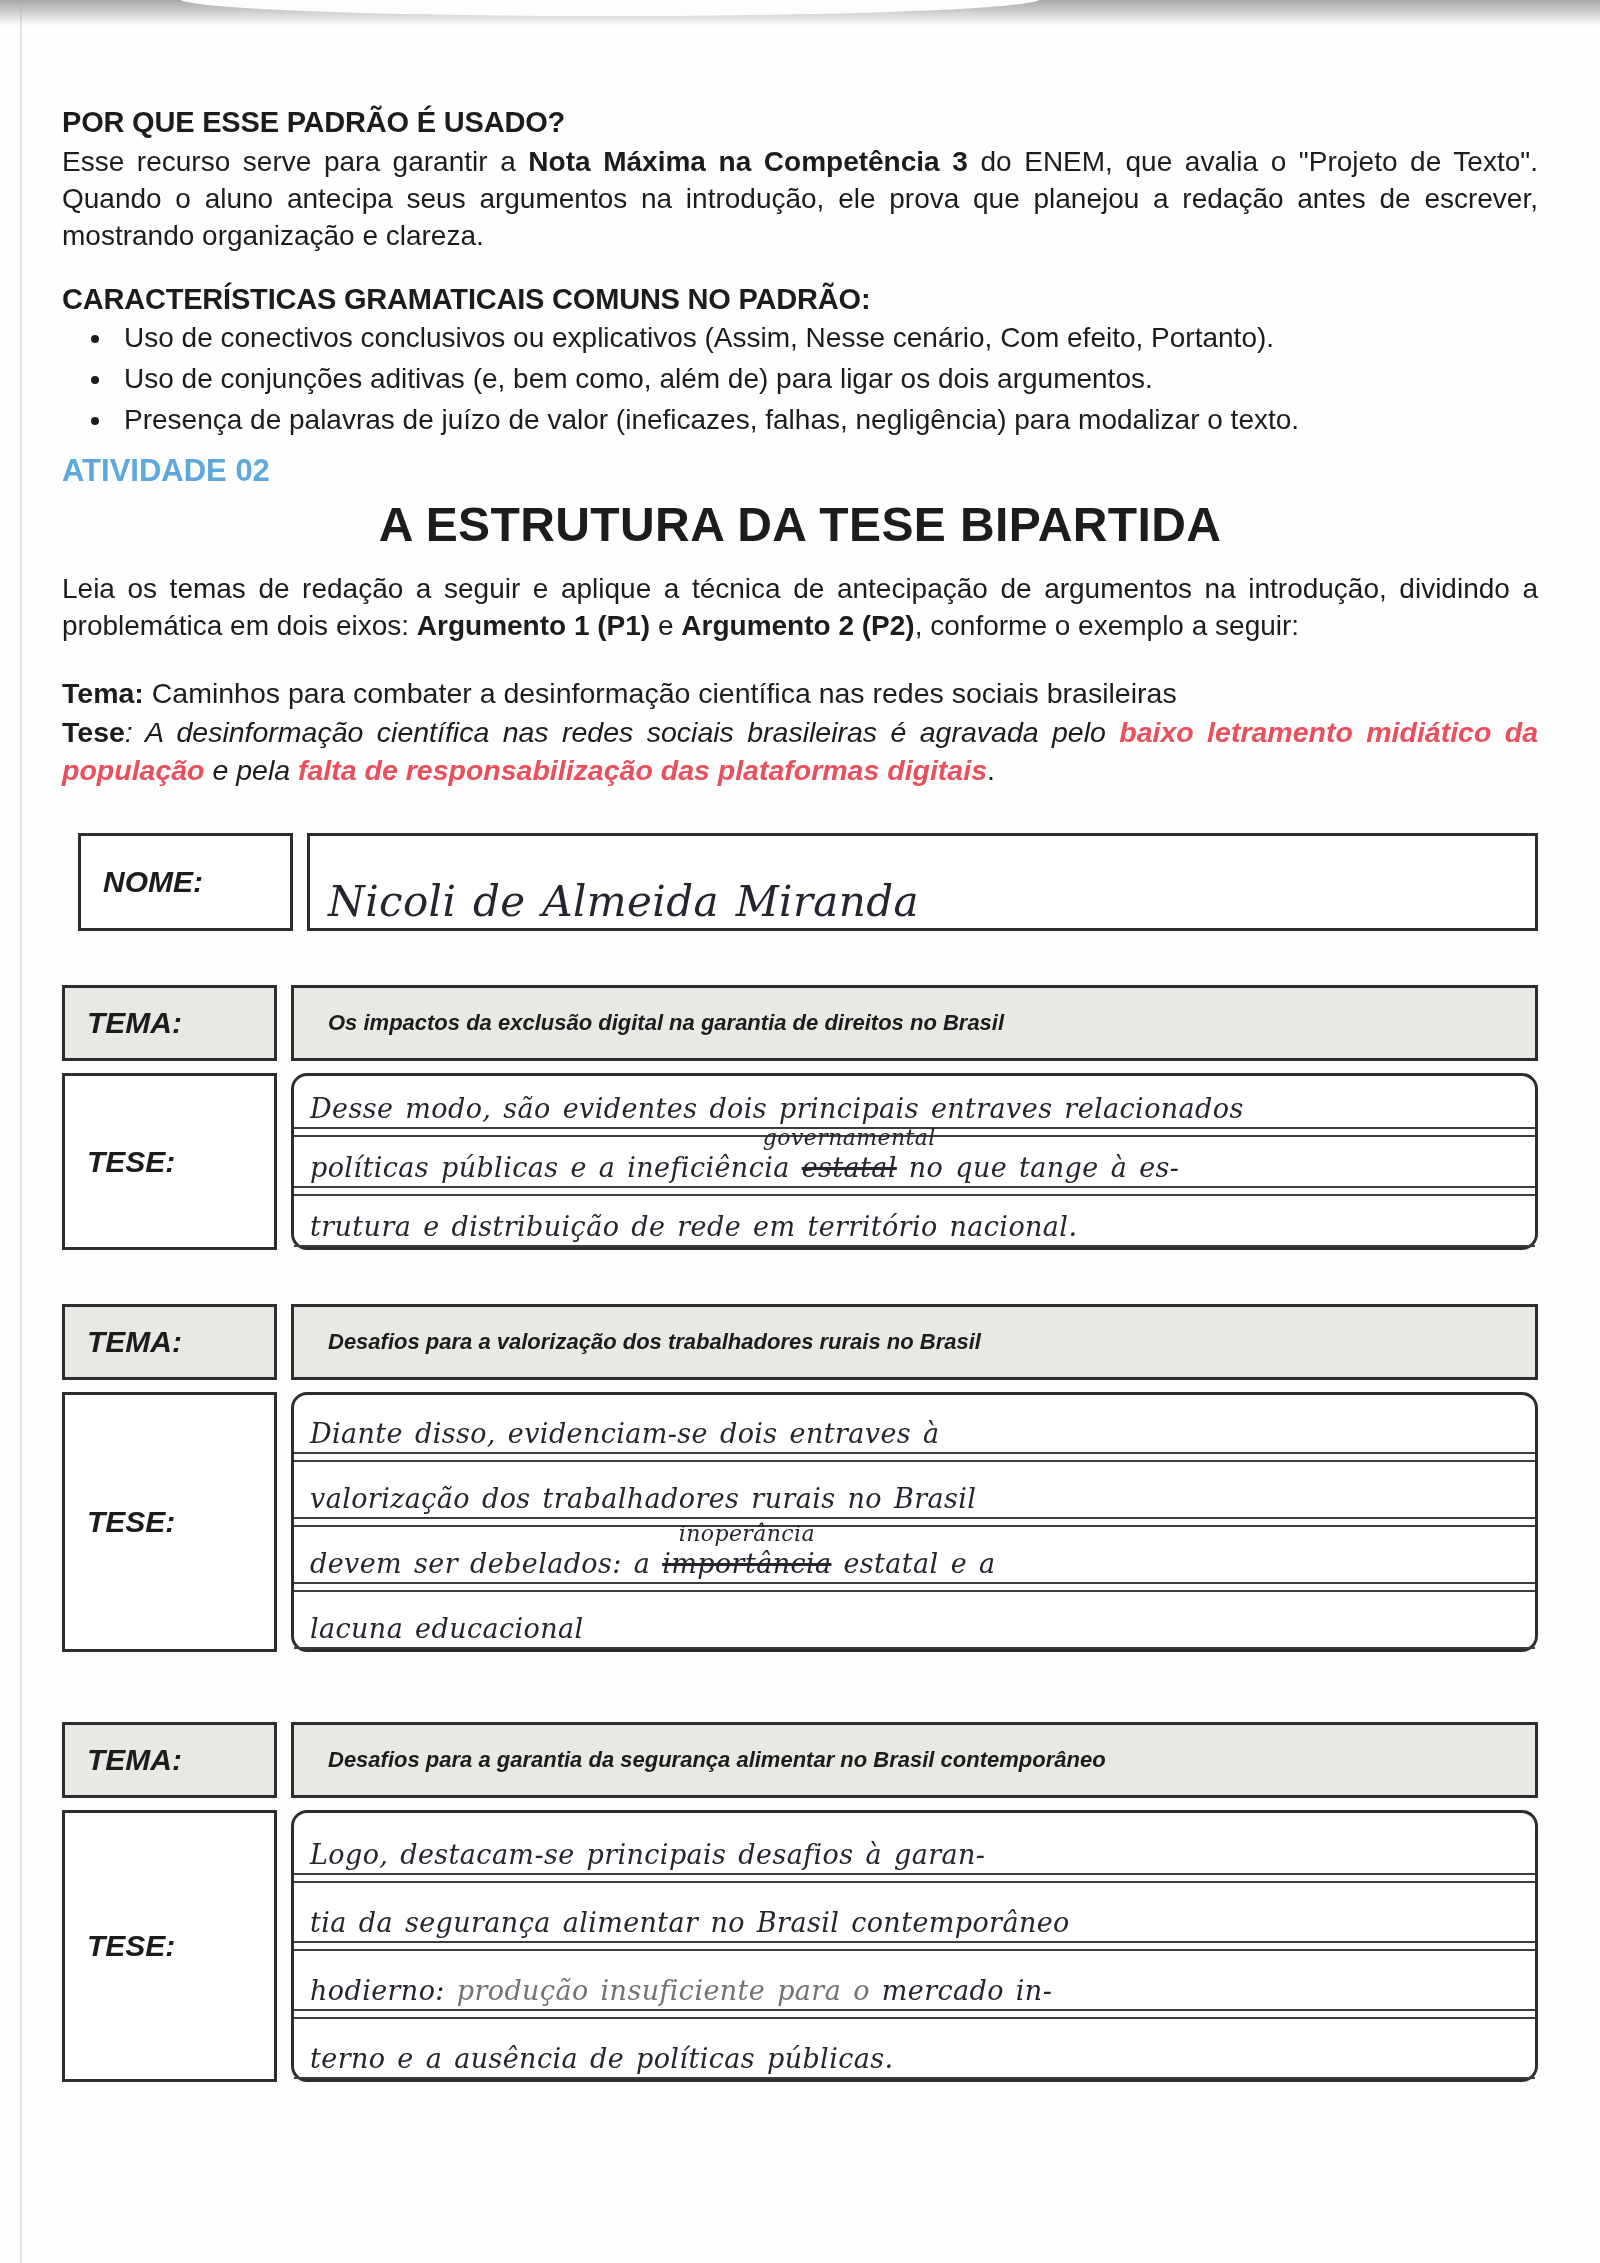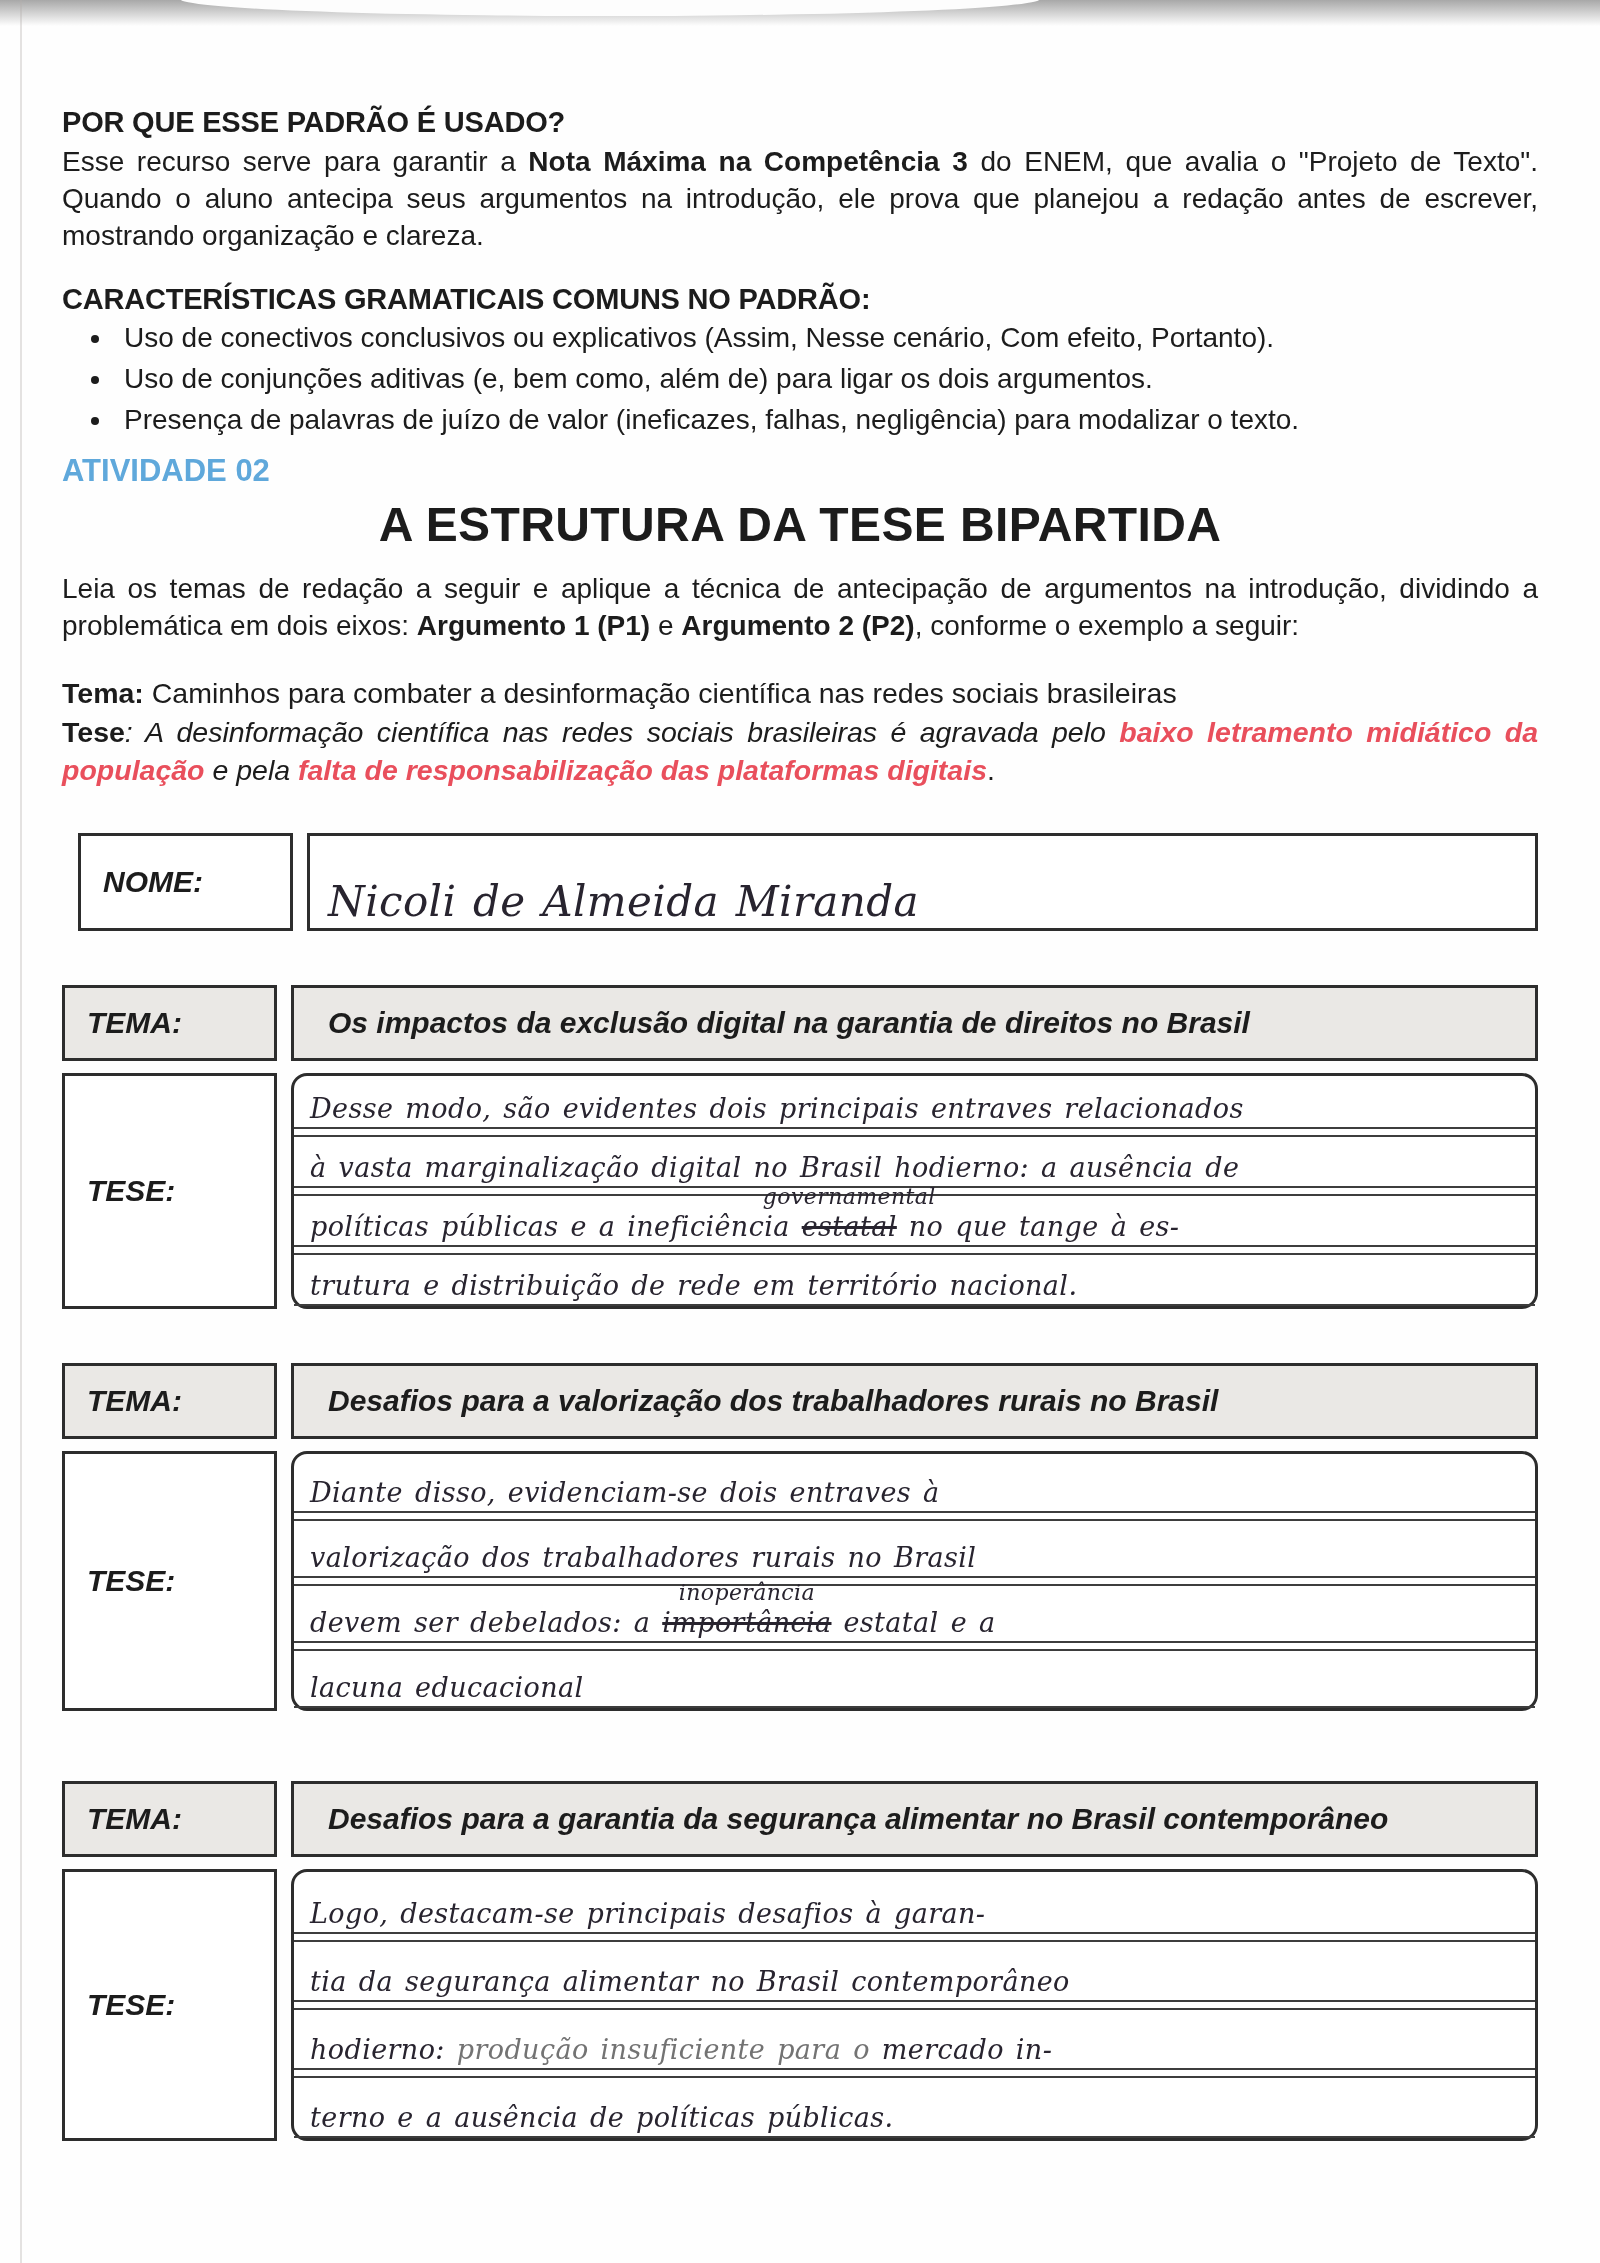--- a/index.html
+++ b/index.html
@@ -60,21 +60,21 @@
     white-space: nowrap;
   }
 
   .nome-row { height: 98px; margin-bottom: 54px; margin-left: 16px; }
   .nome-input { flex: 1; display: flex; align-items: flex-end; overflow: visible; }
   .nome-input .hand { font-size: 42px; padding: 0 0 2px 18px; }
 
   .tema-row { height: 76px; margin-bottom: 12px; }
   .tema-row .cell { background: #eae8e5; }
   .tema-content { flex: 1; display: flex; align-items: center; padding-left: 34px; }
-  .tema-content span { font-weight: bold; font-style: italic; font-size: 30px; }
+  .tema-content span { font-weight: bold; font-style: italic; font-size: 22px; }
 
   .tese-content { flex: 1; padding: 0; border-radius: 16px; }
   .strip {
     position: relative;
     display: flex; align-items: flex-end;
     padding: 0 0 1px 16px;
     border-bottom: 2.5px solid #3d3d3d;
     overflow: visible;
   }
   .strip + .strip { margin-top: 6px; border-top: 2px solid #3d3d3d; }
@@ -143,23 +143,20 @@
       </div>
       <div class="row tese-row">
         <div class="cell label-cell">
             <span>TESE:</span>
           </div>
         <div class="cell tese-content">
           <div class="strip">
               <span class="hand">Desse modo, são evidentes dois principais entraves relacionados</span>
             </div>
           <div class="strip">
-              <span class="hand">à vasta marginalização digital no Brasil hodierno: a ausência de</span>
-            </div>
-          <div class="strip">
               <span class="hand"><span>políticas públicas e a ineficiência </span><span class="corr"><s>estatal</s><span class="above hand">governamental</span></span><span> no que tange à es-</span></span>
             </div>
           <div class="strip">
               <span class="hand">trutura e distribuição de rede em território nacional.</span>
             </div>
         </div>
       </div>
     </section>
 
     <section class="block b2">

